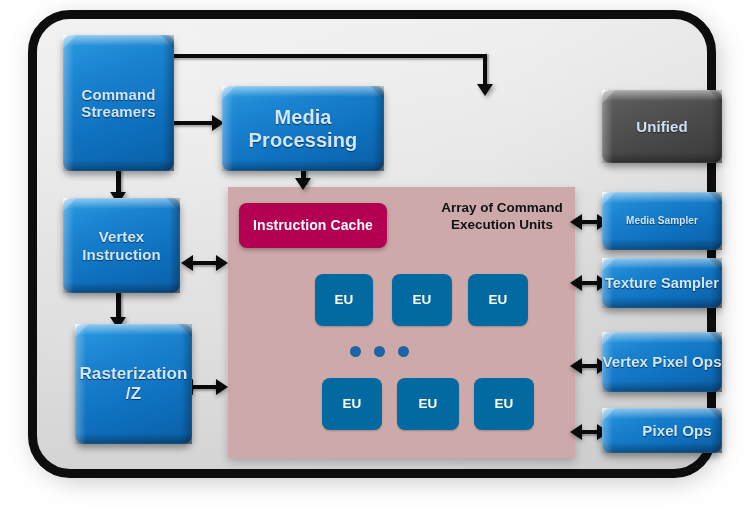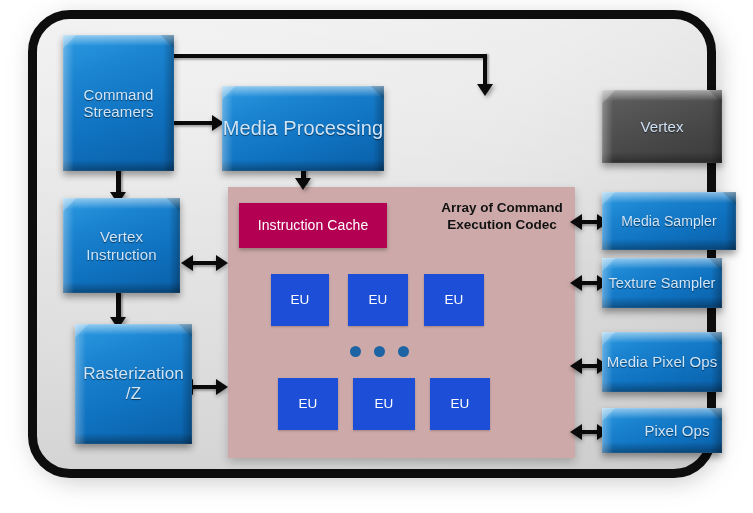--- a/index.html
+++ b/index.html
@@ -51,23 +51,24 @@
   }
 
   
   .node {
     position: absolute;
     box-sizing: border-box;
     display: flex;
     align-items: center;
     justify-content: center;
     text-align: center;
-    font-weight: normal;
+    font-weight: bold;
     line-height: 1.15;
     letter-spacing: .1px;
+    border-radius: 8px;
   }
 
   
   .bevel {
     color: #cfe6fb;
     text-shadow: 0 1px 1px rgba(0,0,0,0.55);
     background:
       linear-gradient(160deg, #2b9ae2 0%, #1a82cf 30%, #0f72c0 62%, #0a5ea6 100%);
     box-shadow:
       0 4px 7px rgba(0,0,0,0.38),
@@ -98,24 +99,25 @@
   .bevel > span { position: relative; z-index: 2; }
 
   .bevel.gray {
     background:
       linear-gradient(160deg, #616161 0%, #545454 30%, #474747 62%, #3a3a3a 100%);
     color: #cfe0f5;
   }
 
   
   .eu {
-    background: #1d4ed8;
+    background: #0369a1;
     color: #ffffff;
     font-size: 13.5px;
     box-shadow: 0 1px 2px rgba(0,0,0,0.22);
+    margin-left: 44px;
   }
 
   
   .icache {
     background: #b30052;
     color: #ffffff;
     font-size: 14px;
     box-shadow: 0 2px 4px rgba(0,0,0,0.30);
   }
 
@@ -191,21 +193,21 @@
   <div class="chip-shadow"></div>
 
   <div class="chip-frame">
     <div class="chip-inner-gloss"></div>
   </div>
 
   <div class="array-box" style="left:228px; top:187px; width:347px; height:271px;"></div>
 
   <div class="array-caption" style="left:414px; top:200px; width:176px;">
     <div>Array of Command</div>
-    <div>Execution Codec</div>
+    <div>Execution Units</div>
   </div>
 
   <div class="node icache" style="left:239px; top:203px; width:148px; height:45px;">
     <span>Instruction Cache</span>
   </div>
 
   <div class="node eu" style="left:271px; top:274px; width:58px; height:52px;">
     <span>EU</span>
   </div>
   <div class="node eu" style="left:348px; top:274px; width:60px; height:52px;">
@@ -274,40 +276,40 @@
   <div class="node bevel" style="left:63px; top:35px; width:111px; height:136px; font-size:15px;">
     <span>Command Streamers</span>
   </div>
 
   <div class="node bevel" style="left:222px; top:86px; width:162px; height:85px; font-size:20px;">
     <span>Media Processing</span>
   </div>
 
 
   <div class="node bevel gray" style="left:602px; top:90px; width:120px; height:73px; font-size:15px;">
-    <span>Vertex</span>
+    <span>Unified</span>
   </div>
 
   <div class="node bevel" style="left:63px; top:198px; width:117px; height:95px; font-size:15px;">
     <span>Vertex Instruction</span>
   </div>
 
   <div class="node bevel" style="left:75px; top:324px; width:117px; height:120px; font-size:17px;">
     <span>Rasterization /Z</span>
   </div>
 
-  <div class="node bevel" style="left:602px; top:192px; width:134px; height:58px; font-size:14px;">
+  <div class="node bevel" style="left:602px; top:192px; width:120px; height:58px; font-size:10px;">
     <span>Media Sampler</span>
   </div>
 
   <div class="node bevel" style="left:602px; top:258px; width:120px; height:50px; font-size:14.5px;">
     <span>Texture Sampler</span>
   </div>
 
   <div class="node bevel" style="left:602px; top:332px; width:120px; height:60px; font-size:15px;">
-    <span>Media Pixel Ops</span>
+    <span>Vertex Pixel Ops</span>
   </div>
 
   <div class="node bevel" style="left:602px; top:408px; width:120px; height:45px; font-size:15px;padding-left:30px;">
     <span>Pixel Ops</span>
   </div>
 
 </div>
 
 </body></html>

